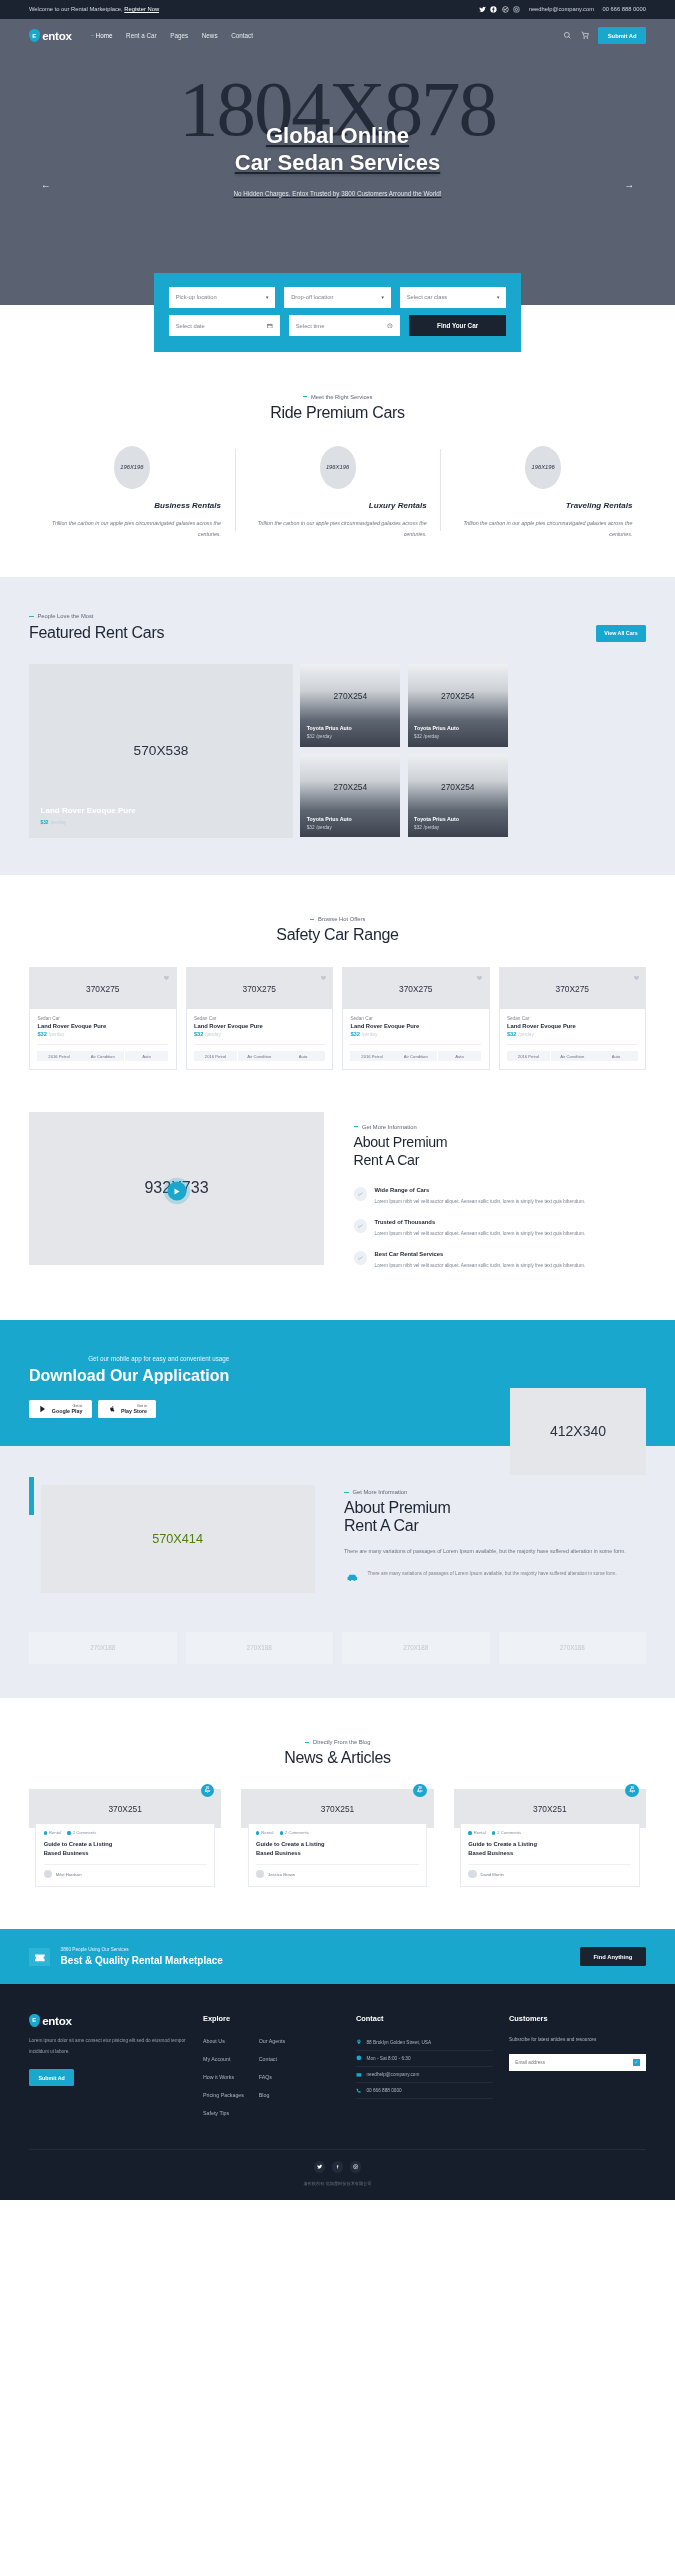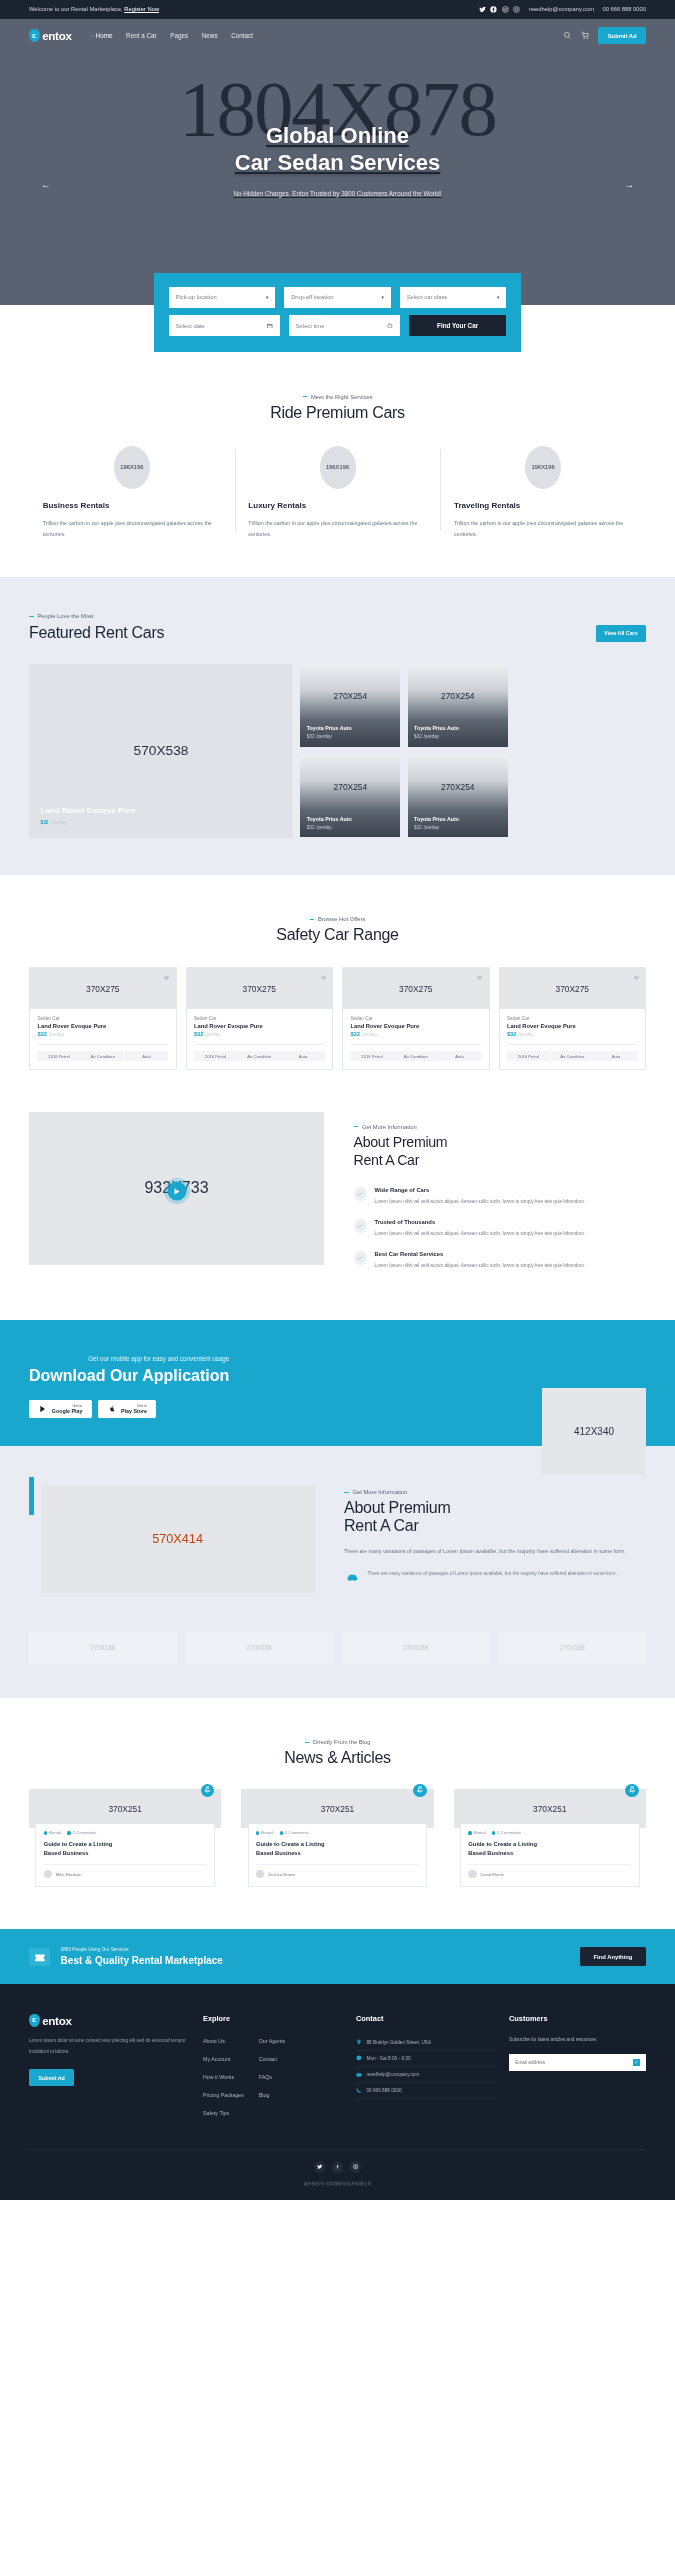--- a/index.html
+++ b/index.html
@@ -47,21 +47,21 @@
   .field .caret{font-size:4.7px;color:#4a5160;}
   .find-btn{background:#1b2230;color:#fff;border:none;flex:1;height:21px;font-size:6.3px;font-weight:bold;cursor:pointer;}
   
   .sec{padding:37px 0;}
   .eyebrow{font-size:5.8px;color:#5d6574;display:inline-flex;align-items:center;gap:3.7px;}
   .eyebrow:before{content:"";width:4.7px;height:1.1px;background:#23b8b0;display:block;}
   .sec-title{font-size:16px;font-weight:normal;letter-spacing:-0.3px;margin-top:4.2px;}
   .center{text-align:center;}
   
   .services{display:flex;margin-top:24px;}
-  .svc{flex:1;text-align:left;padding:0 13.7px;position:relative;}
+  .svc{flex:1;text-align:right;padding:0 13.7px;position:relative;font-style:italic;}
   .svc + .svc:before{content:"";position:absolute;left:0;top:3.2px;bottom:9.5px;width:0.5px;background:#e2e5ea;}
   .svc-circle{width:36px;height:43px;border-radius:50%;background:#dcdfe3;margin:0 auto;
     display:flex;align-items:center;justify-content:center;font-size:5.8px;color:#2b3240;}
   .svc h3{font-size:8px;margin-top:11.6px;line-height:1.4;}
   .svc p{font-size:5.3px;color:#6e7583;line-height:2.1;margin-top:6.3px;}
   
   .featured{background:#e9edf3;padding:32px 0 37px;}
   .feat-head{display:flex;align-items:flex-end;justify-content:space-between;}
   .btn-blue{background:#1aa7cd;color:#fff;border:none;font-size:5.3px;font-weight:bold;
     padding:5.3px 8.4px;border-radius:1.6px;cursor:pointer;}
@@ -112,27 +112,27 @@
   
   .app{background:#1aa7cd;padding:35px 0 0;text-align:right;}
   .app .wrap{display:flex;align-items:flex-end;justify-content:space-between;}
   .app-sub{color:#e4f5fb;font-size:6.3px;}
   .app h2{color:#fff;font-size:16px;font-weight:bold;margin-top:5.3px;}
   .stores{display:flex;gap:6.3px;margin-top:14.8px;padding-bottom:27.4px;}
   .store{background:#fff;border-radius:1.6px;padding:4.2px 9.5px;display:flex;align-items:center;gap:5.3px;cursor:pointer;}
   .store svg{width:8px;height:8px;fill:#1b2230;}
   .store .sa{font-size:3.7px;color:#4d545f;display:block;}
   .store .sb{font-size:5.3px;font-weight:bold;color:#1b2230;display:block;}
-  .app-img{width:104px;height:87px;background:#e4e6ea;display:flex;align-items:center;
-    justify-content:center;font-size:10px;color:#2b3240;margin-bottom:-29px;}
+  .app-img{width:136px;height:87px;background:#e4e6ea;display:flex;align-items:center;
+    justify-content:center;font-size:14px;color:#2b3240;margin-bottom:-29px;}
   
   .about2{background:#e9edf3;padding:39px 0;}
   .about2 .wrap{display:flex;gap:29.5px;align-items:flex-start;}
   .about2-media{width:274px;height:108px;background:#e4e6ea;position:relative;
-    display:flex;align-items:center;justify-content:center;font-size:12.7px;color:#c2410c;margin-left:11.6px;}
+    display:flex;align-items:center;justify-content:center;font-size:12.7px;color:#4d7c0f;margin-left:11.6px;}
   .about2-media:before{content:"";position:absolute;left:-11.6px;top:-7.4px;width:5.3px;height:38px;background:#1aa7cd;}
   .about2-body{flex:1;}
   .about2-body p.lead{font-size:5.3px;color:#6c7380;line-height:2;margin-top:10.6px;}
   .a2item{display:flex;gap:7.4px;margin-top:12.7px;}
   .a2icon{width:16px;height:16px;flex:none;display:flex;align-items:center;justify-content:center;}
   .a2icon svg{width:12.7px;height:12.7px;fill:#1aa7cd;}
   .a2item p{font-size:4.7px;color:#7b828f;line-height:2;}
   
   .logos{background:#e9edf3;padding:0 0 34px;}
   .logos .wrap{display:flex;gap:9px;}

